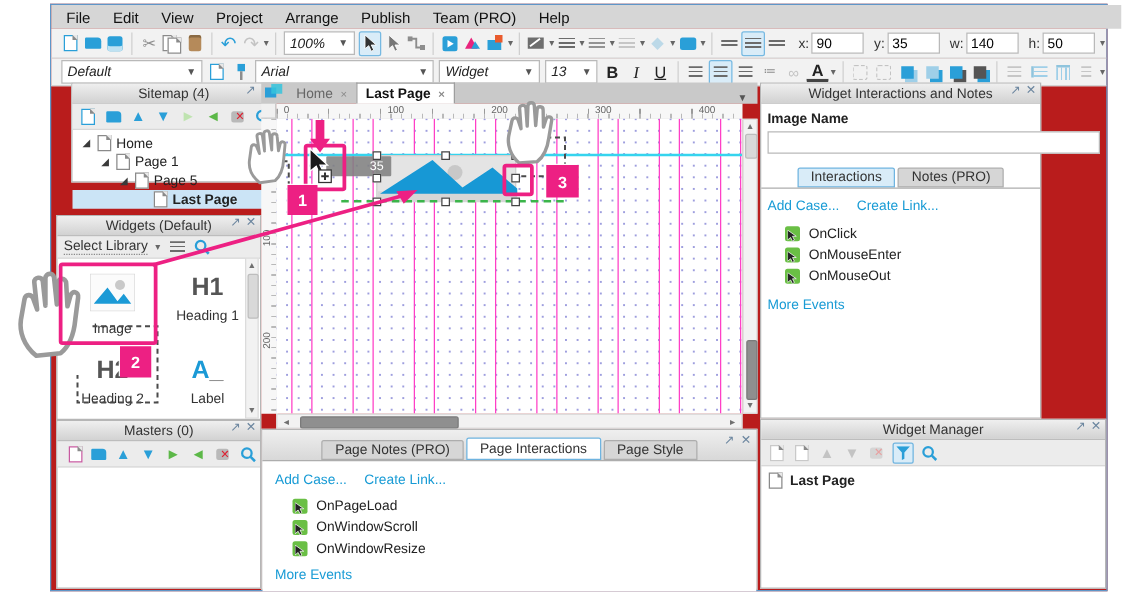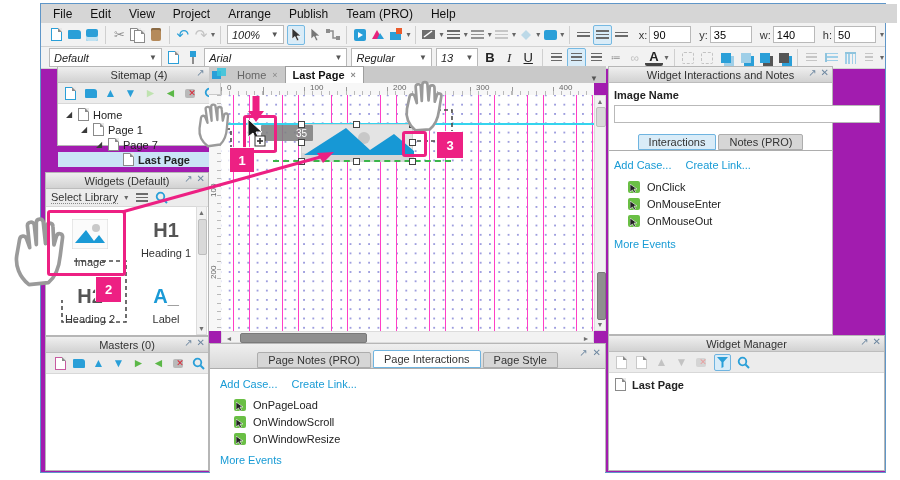--- a/index.html
+++ b/index.html
@@ -1,20 +1,20 @@
 <!DOCTYPE html>
 <html><head>
 <meta charset="utf-8">
 <style>
   html,body{margin:0;padding:0;}
   body{width:900px;height:480px;position:relative;background:#fff;
        font-family:"Liberation Sans","DejaVu Sans",sans-serif;font-size:11px;color:#222;overflow:hidden;}
   .abs{position:absolute;}
   
-  #app{position:absolute;left:40px;top:3px;width:846px;height:470px;background:#a21caf;
+  #app{position:absolute;left:40px;top:3px;width:846px;height:470px;background:#b91c1c;
        border:1px solid #5f96c8;box-sizing:border-box;}
   
   #menubar{position:absolute;left:0;top:0;width:100%;height:19px;background:#d6d6d6;
            display:flex;align-items:center;padding-left:12px;gap:18px;font-size:12px;color:#111;}
   #menubar span{cursor:default;}
   
   .tbar{position:absolute;left:0;width:100%;background:#f2f2f2;display:flex;align-items:center;
         border-bottom:1px solid #d2d2d2;box-sizing:border-box;}
   #toolbar1{top:19px;height:24px;}
   #toolbar2{top:43px;height:22px;}
@@ -254,21 +254,21 @@
       <svg width="10" height="14">
           <rect x="2" y="0" width="6" height="6" fill="#2a9fd8"></rect>
           <rect x="4" y="6" width="2" height="7" fill="#8d8d8d"></rect>
         </svg>
     </div>
     <div class="combo" style="width:140px;">
       <span>Arial</span>
         <span class="car">▼</span>
     </div>
     <div class="combo" style="width:74px;">
-      <span>Regular</span>
+      <span>Widget</span>
         <span class="car">▼</span>
     </div>
     <div class="combo" style="width:34px;">
       <span>13</span>
         <span class="car">▼</span>
     </div>
     <div class="tico bold">B</div>
     <div class="tico" style="font-style:italic;font-family:'Liberation Serif',serif;">I</div>
     <div class="tico" style="text-decoration:underline;">U</div>
     <div class="tsep"></div>
@@ -357,21 +357,21 @@
         <span class="lbl">Home</span>
       </div>
       <div class="trow" style="padding-left:21px;">
         <span class="tri">◢</span>
           <span class="pgico" style="margin:0 4px;"></span>
         <span class="lbl">Page 1</span>
       </div>
       <div class="trow" style="padding-left:36px;">
         <span class="tri">◢</span>
           <span class="pgico" style="margin:0 4px;"></span>
-        <span class="lbl">Page 7</span>
+        <span class="lbl">Page 5</span>
       </div>
       <div class="trow selrow" style="padding-left:61px;">
         <span class="pgico" style="margin:0 4px;"></span>
         <span class="lbl">Last Page</span>
       </div>
     </div>
   </div>
 
   <div class="panel" style="left:4px;top:168px;width:164px;height:164px;">
     <div class="phead">

